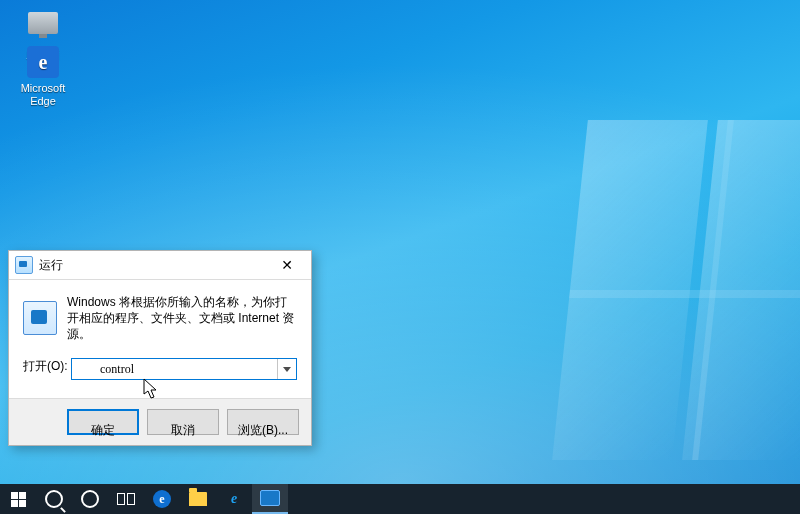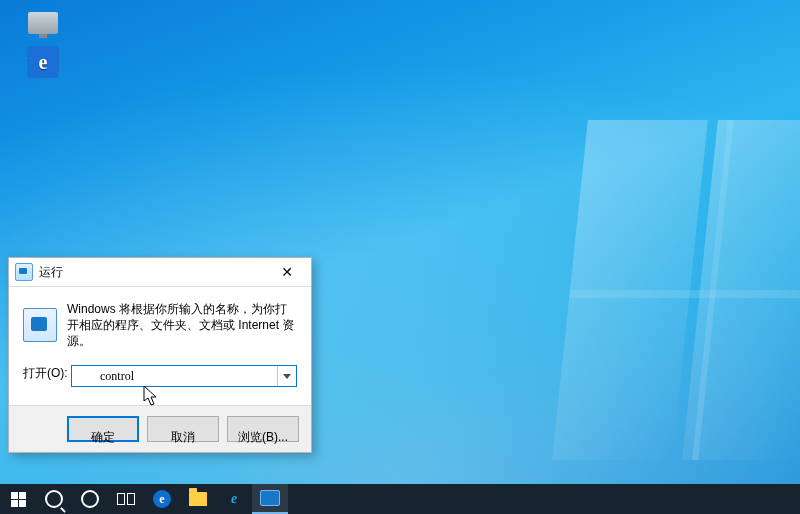--- a/index.html
+++ b/index.html
@@ -41,21 +41,21 @@
   }
   .desktop-icon .icon-img{width:32px;height:32px;margin:0 auto 4px;}
   .thispc{top:12px;left:8px;}
   .edge{top:46px;left:8px;}
   .pc-icon{background:linear-gradient(#cfd6dc,#9aa3aa);border-radius:2px;position:relative;width:30px;height:22px;margin:0 auto 2px;}
   .pc-icon:after{content:"";position:absolute;left:11px;top:22px;width:8px;height:4px;background:#818a90;}
   .edge-icon{width:30px;height:30px;border-radius:4px;background:#1b6fd6;color:#fff;display:flex;align-items:center;justify-content:center;font:700 20px/1 "Segoe UI";}
 
   
   .run-dialog{
-    position:absolute;left:8px;bottom:31px;width:302px;
+    position:absolute;left:8px;bottom:38px;width:302px;
     background:#f0f0f0;border:1px solid #b4b4b4;box-shadow:4px 4px 10px rgba(0,0,0,.25);
     color:#000;
   }
   .titlebar{display:flex;align-items:center;height:28px;padding:0 6px;background:#fff;border-bottom:1px solid #dcdcdc;}
   .title-icon{width:16px;height:16px;margin-right:6px;border:1px solid #5a9fe0;background:linear-gradient(#dff2ff,#b7e0ff);border-radius:2px;position:relative;}
   .title-icon:before{content:"";position:absolute;left:3px;top:4px;width:8px;height:6px;background:#1978c8;border-radius:1px;}
   .title-text{flex:1;font-size:12px;}
   .close-btn{width:36px;height:100%;display:flex;align-items:center;justify-content:center;cursor:pointer;}
   .close-x{font-size:14px;line-height:1;}
   .body{padding:14px 14px 4px 14px;background:#fff;}
@@ -109,20 +109,22 @@
 
   <div class="desktop-icon thispc">
     <div class="icon-img">
         <div class="pc-icon"></div>
       </div>
     <div>此电脑</div>
   </div>
 
   <div class="desktop-icon edge">
     <div class="icon-img edge-icon">e</div>
+    <div style="white-space:pre-line">Microsoft
+Edge</div>
   </div>
 
   <div class="run-dialog">
     <div class="titlebar">
       <div class="title-icon"></div>
       <div class="title-text">运行</div>
       <div class="close-btn">
         <span class="close-x">✕</span>
       </div>
     </div>

